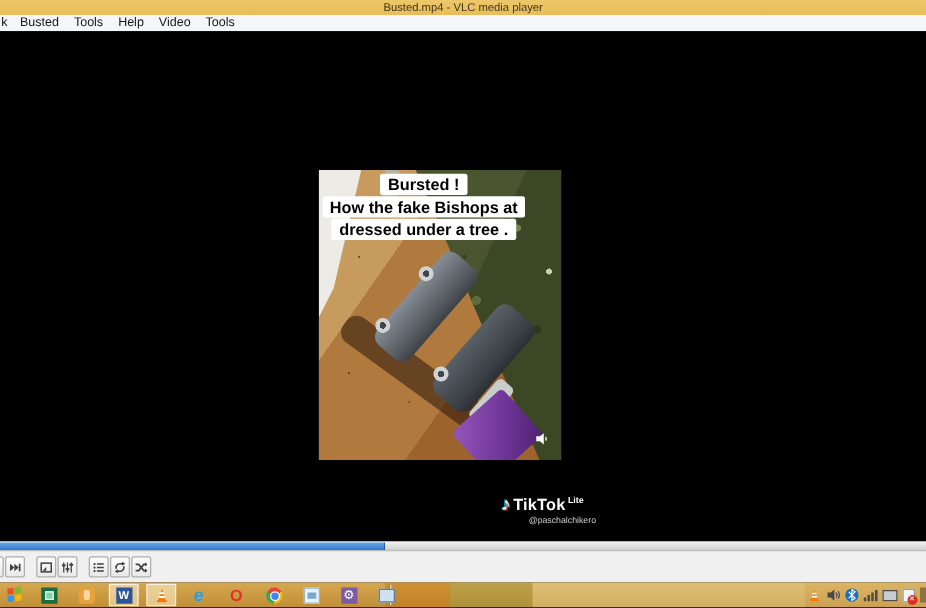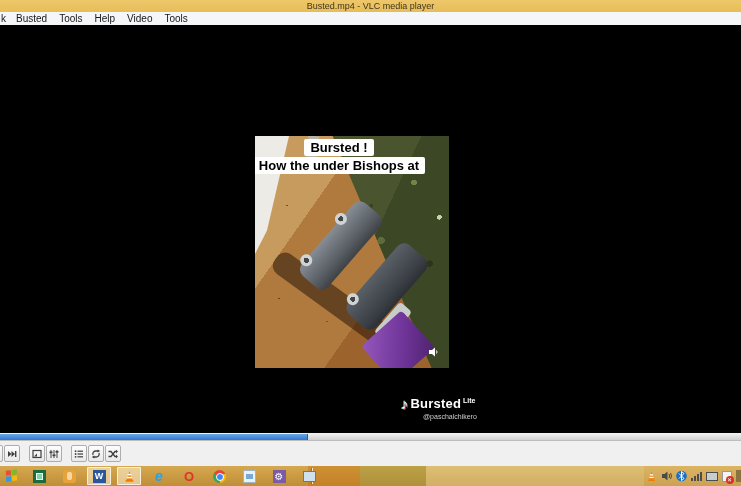--- a/index.html
+++ b/index.html
@@ -177,35 +177,36 @@
         <span class="wheel w2"></span>
       </div>
       <div class="car car2">
         <span class="wheel w1"></span>
       </div>
       <div class="car-white"></div>
       <div class="canopy"></div>
 
       <div class="caption">
         <span class="chip">Bursted !</span>
-        <span class="chip">How the under Bishops at</span>
+        <span class="chip">How the fake Bishops at</span>
+        <span class="chip">dressed under a tree .</span>
       </div>
 
       <div class="mute-badge">
         <svg width="12" height="12" viewBox="0 0 12 12">
           <polygon points="1,4 4,4 7,1.5 7,10.5 4,8 1,8" fill="#fff"></polygon>
           <path d="M8.5,4.5 q1,1.5 0,3" stroke="#fff" stroke-width="1" fill="none"></path>
         </svg>
       </div>
     </div>
 
     <div class="watermark">
       <div class="wm-row">
         <span class="note-icon">♪</span>
-        <span class="brand">Bursted</span>
+        <span class="brand">TikTok</span>
         <span class="variant">Lite</span>
       </div>
       <div class="handle">@paschalchikero</div>
     </div>
   </div>
 
   <div class="controls">
     <div class="seekbar">
       <div class="seek-fill" style="width: 41.5%;"></div>
     </div>

